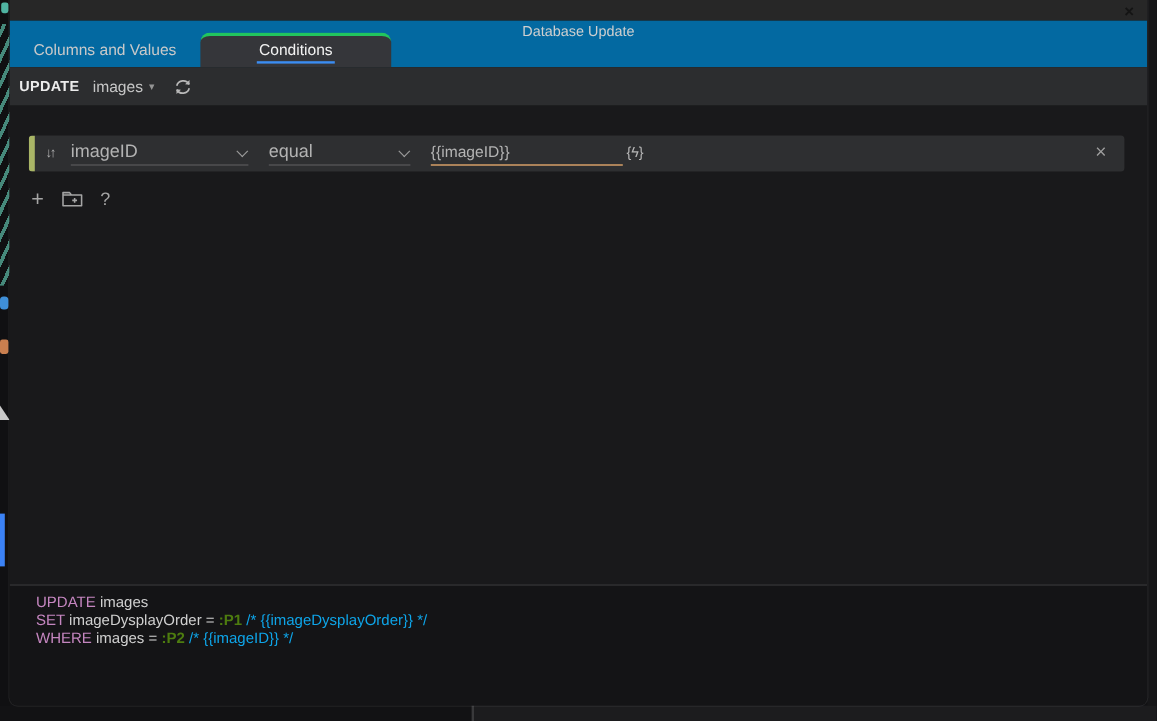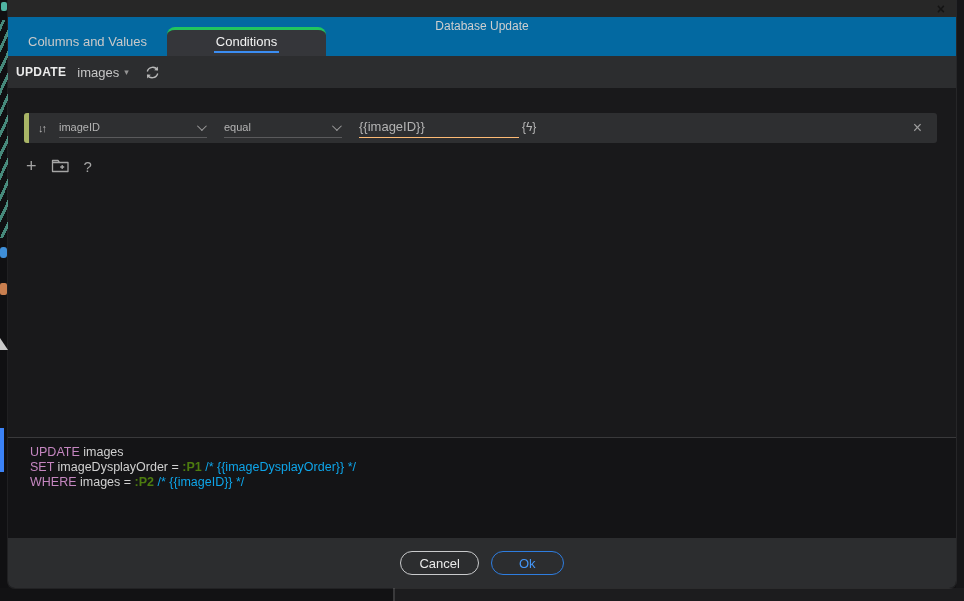--- a/index.html
+++ b/index.html
@@ -55,21 +55,21 @@
   .tb-caret { margin-left:5px; font-size:9px; color:#949494; }
   .tb-refresh { margin-left:15px; display:flex; align-items:center; }
 
   
   .content { flex:1; background:#19191b; padding:25px 19px 0 16px; }
 
   .cond-row { height:30px; background:#2e2f31; border-radius:3px; display:flex; align-items:center; overflow:hidden; }
   .cond-accent { width:5px; align-self:stretch; background:#a9b566; margin-right:9px; flex:none; }
   .cond-sort { color:#b5b5b5; font-size:11px; letter-spacing:-2px; margin-right:12px; padding-right:2px; }
   .cond-select { display:flex; align-items:center; border-bottom:1px solid #5a5a5c; height:20px; margin-right:17px; }
-  .cond-select .sel-label { flex:1; color:#b3b3b3; font-size:11px; padding-bottom:2px; white-space:nowrap; overflow:hidden; }
+  .cond-select .sel-label { flex:1; color:#b3b3b3; font-size:15px; padding-bottom:2px; white-space:nowrap; overflow:hidden; }
   .sel-field { width:148px; }
   .sel-op { width:118px; }
   .chev { width:7px; height:7px; border-right:1.5px solid #9b9b9b; border-bottom:1.5px solid #9b9b9b;
     transform:rotate(45deg) translateY(-2px); margin-right:3px; flex:none; }
   .cond-value { display:flex; align-items:center; border-bottom:1px solid #fdba74; height:20px; width:160px; }
   .cond-value .val-text { color:#b3b3b3; font-size:13px; padding-bottom:2px; white-space:nowrap; }
   .formula-icon { color:#b5b5b5; font-size:12px; margin-left:3px; padding-bottom:2px; }
   .cond-spacer { flex:1; }
   .cond-remove { color:#9e9e9e; font-size:16px; margin-right:15px; line-height:1; }
 
@@ -178,18 +178,14 @@
     </div>
 
   </div>
 
   <div class="sql-panel">
     <div class="sql-line"><span class="sql-kw">UPDATE </span><span class="sql-plain">images</span></div>
     <div class="sql-line"><span class="sql-kw">SET </span><span class="sql-plain">imageDysplayOrder = </span><span class="sql-param">:P1</span><span class="sql-comment"> /* {{imageDysplayOrder}} */</span></div>
     <div class="sql-line"><span class="sql-kw">WHERE </span><span class="sql-plain">images = </span><span class="sql-param">:P2</span><span class="sql-comment"> /* {{imageID}} */</span></div>
   </div>
 
-  <div class="footer">
-    <button class="btn btn-cancel">Cancel</button>
-    <button class="btn btn-ok">Ok</button>
-  </div>
 
 </div>
 
 </body></html>

